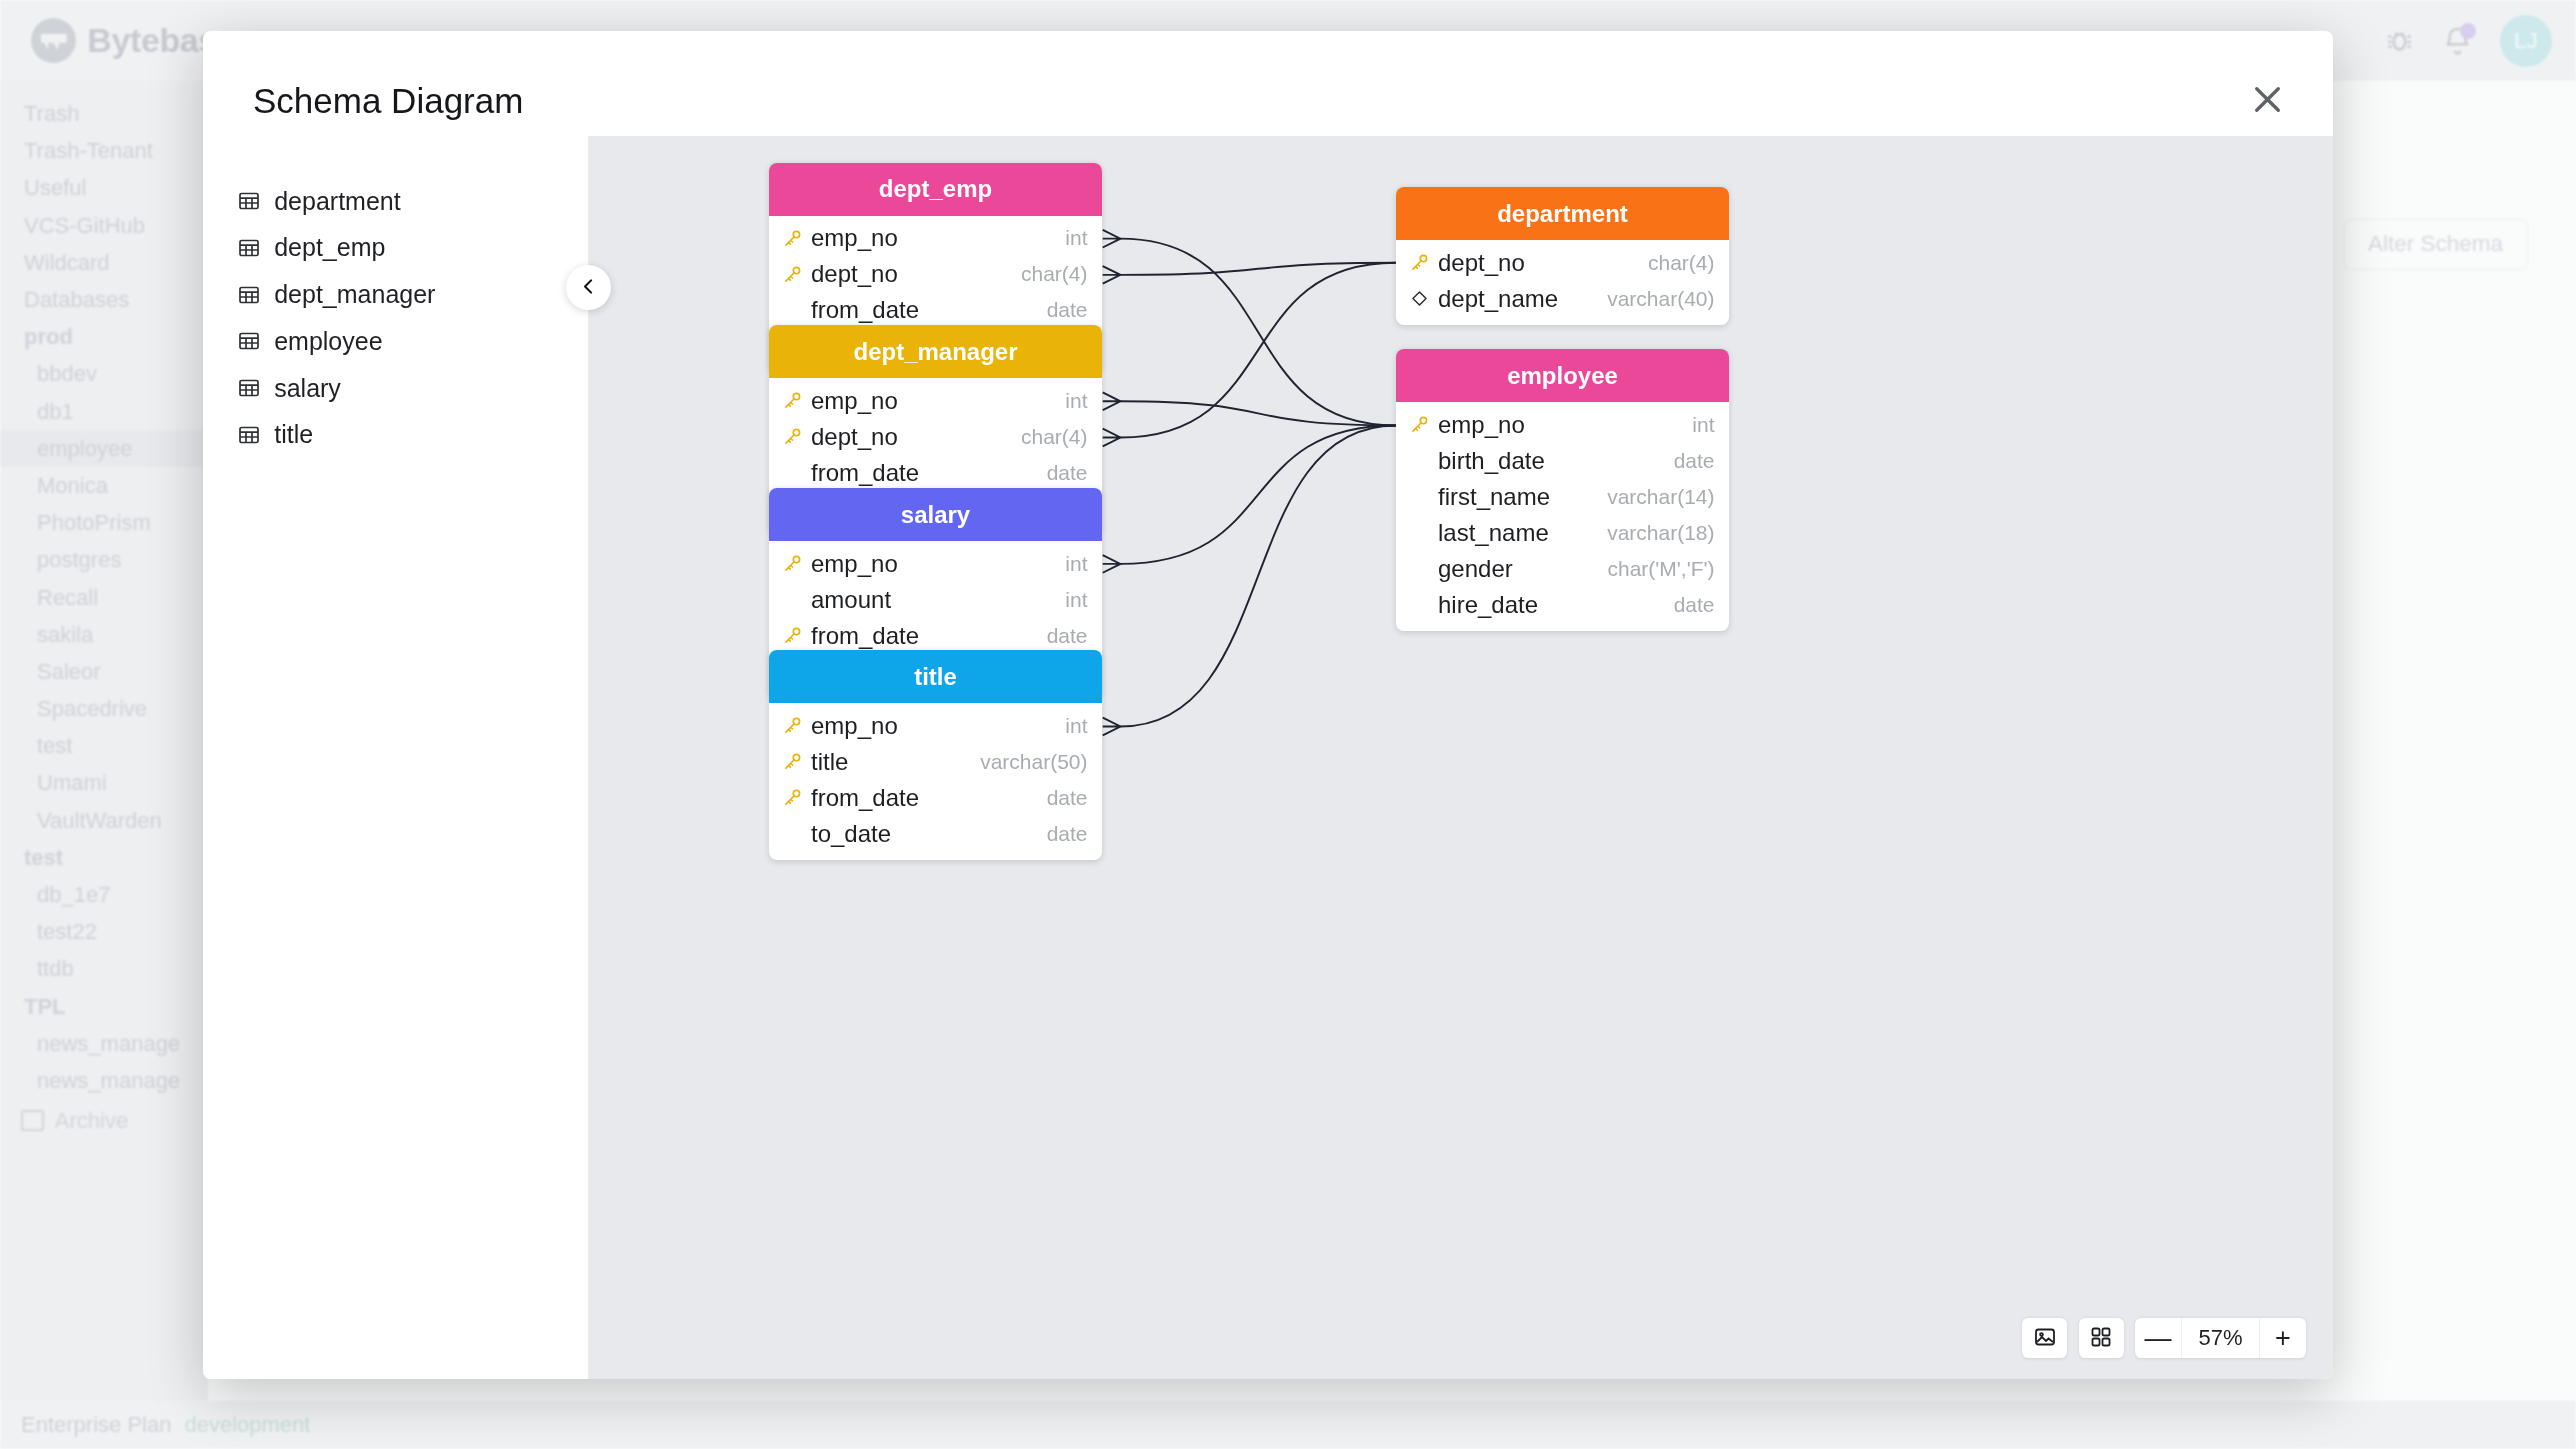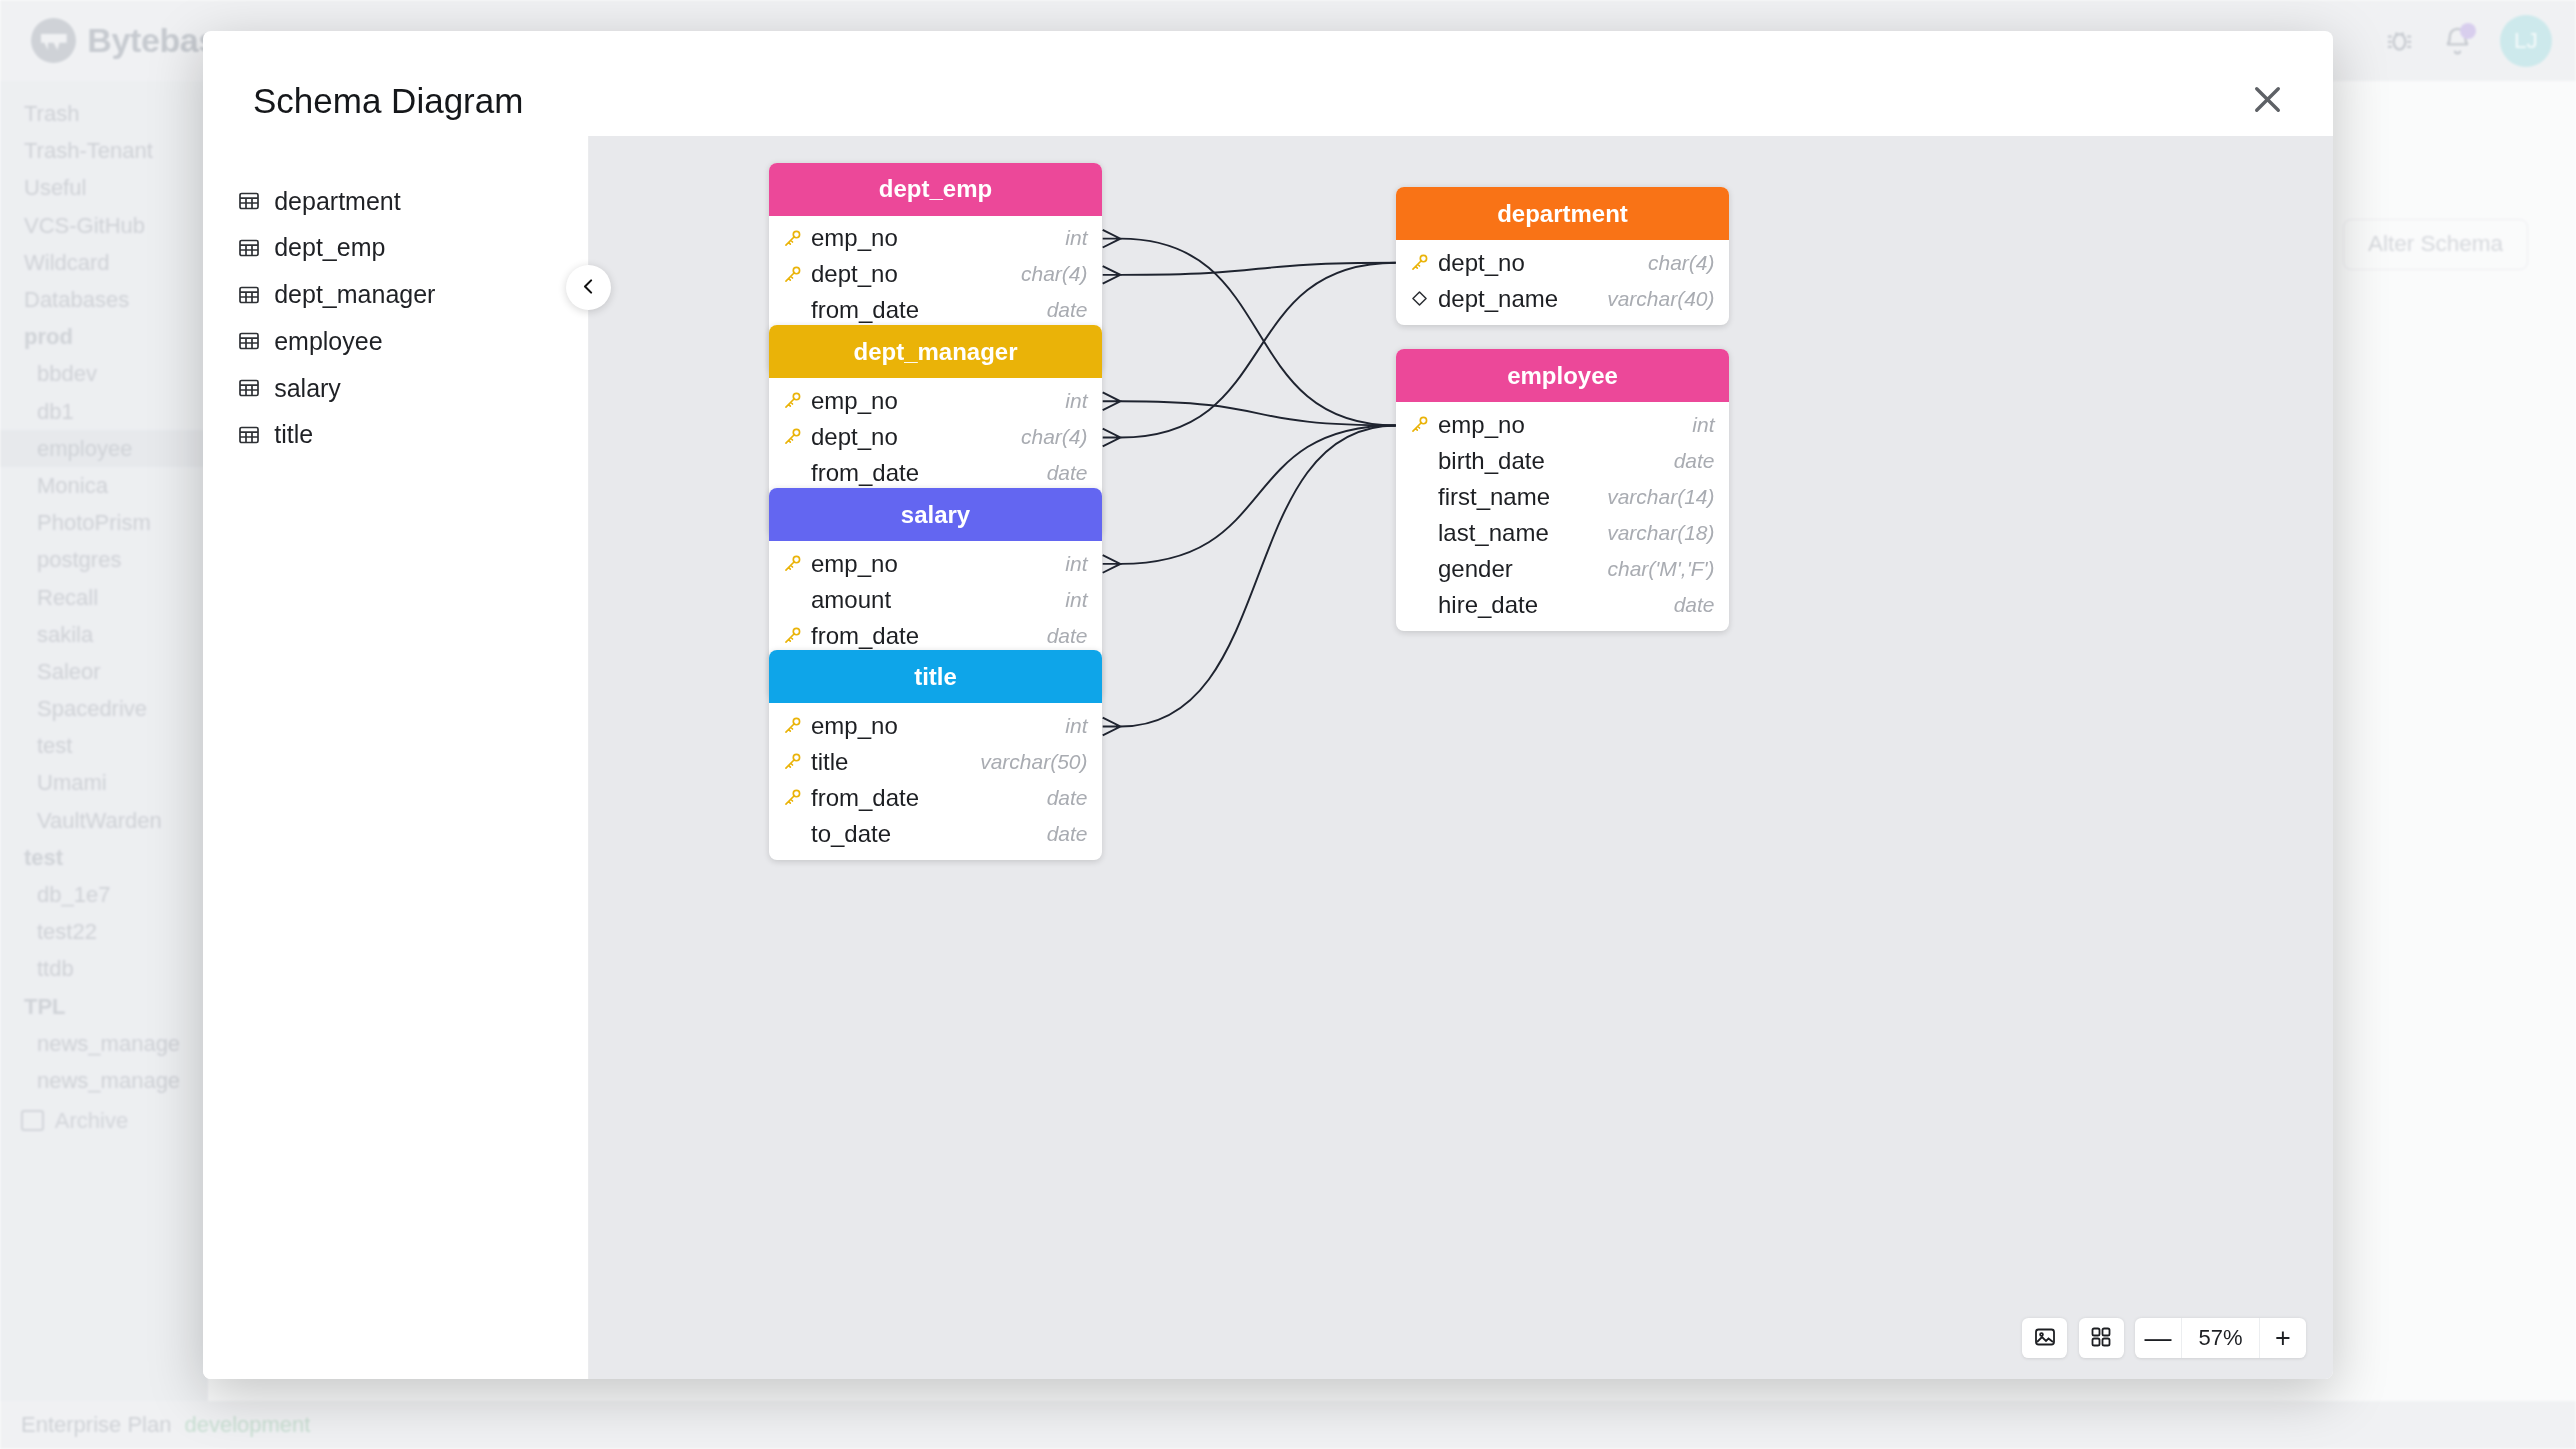--- a/index.html
+++ b/index.html
@@ -166,21 +166,21 @@
     height: 53px; display: flex; align-items: center; justify-content: center;
     color: #ffffff; font-size: 24px; font-weight: bold;
   }
   .node-body { padding: 4.8px 0 8px 0; }
   .node-row {
     display: flex; align-items: center;
     height: 36px; padding: 0 14.5px 0 13px; gap: 8px;
   }
   .node-row-icon { width: 21px; height: 21px; flex: 0 0 auto; }
   .node-row-name { font-size: 24px; color: #1d1f23; }
-  .node-row-type { margin-left: auto; font-size: 21px; color: #a9acb2; font-style: italic; }
+  .node-row-type { margin-left: auto; font-size: 21px; color: #a9acb2; }
 
   
   .canvas-toolbar {
     position: absolute; right: 27px; bottom: 21px;
     display: flex; align-items: center; gap: 11.3px; z-index: 6;
   }
   .tb-btn {
     width: 45px; height: 40px; background: #ffffff; border-radius: 6.4px;
     display: flex; align-items: center; justify-content: center;
     box-shadow: 0 0.8px 3.2px rgba(0,0,0,0.10); cursor: pointer; color: #1d1f23;

